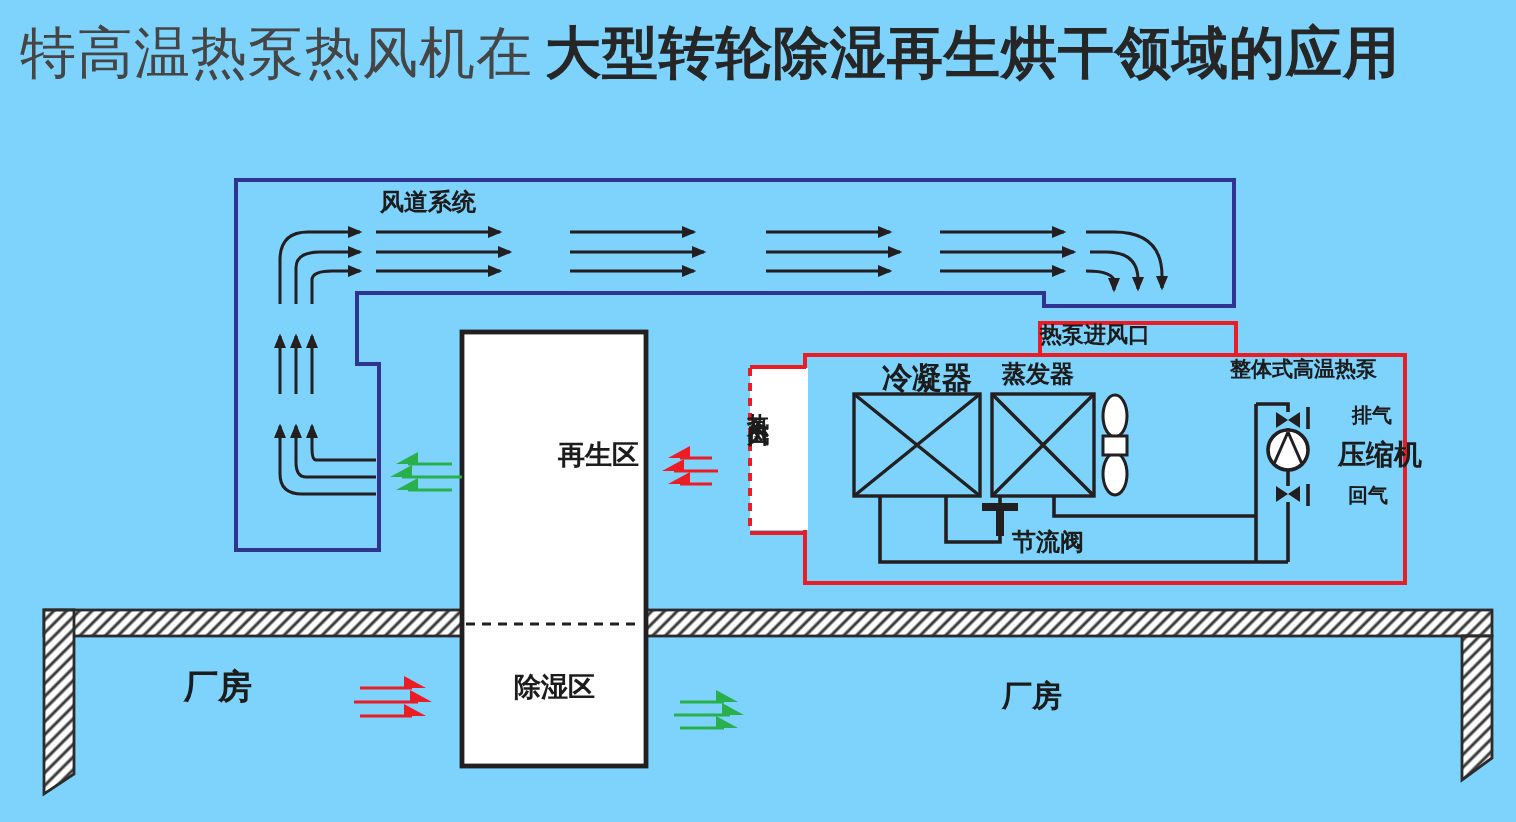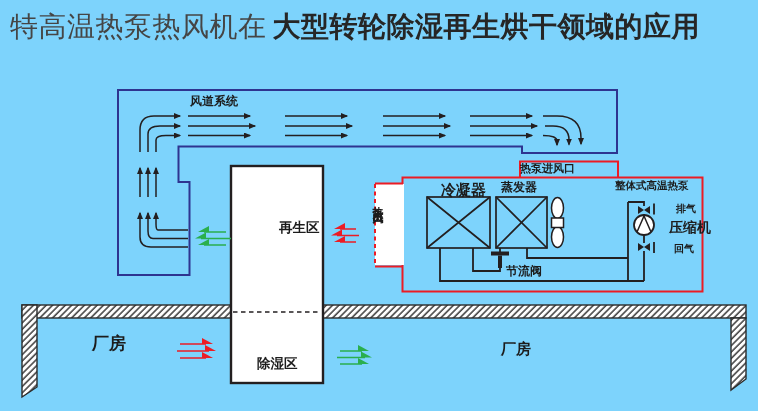--- a/index.html
+++ b/index.html
@@ -194,19 +194,19 @@
     <div class="lbl" style="left:501px;top:181px;font-size:12px;">蒸发器</div>
     <div class="lbl" style="left:506px;top:265px;font-size:12px;">节流阀</div>
     <div class="lbl" style="left:657px;top:203px;font-size:10px;margin-left:19px;">排气</div>
     <div class="lbl" style="left:669px;top:220px;font-size:14px;">压缩机</div>
     <div class="lbl" style="left:674px;top:243px;font-size:10px;">回气</div>
 
     <div class="lbl vert" style="left:372px;top:198px;font-size:11px;">热泵出风口</div>
 
 
     <div class="lbl" style="left:260px;top:221px;font-size:13.5px;margin-left:19px;">再生区</div>
-    <div class="lbl" style="left:257px;top:337px;font-size:13.5px;margin-top:20px;">除湿区</div>
+    <div class="lbl" style="left:257px;top:337px;font-size:13.5px;">除湿区</div>
 
     <div class="lbl" style="left:92px;top:335px;font-size:17px;">厂房</div>
     <div class="lbl" style="left:501px;top:341px;font-size:15px;">厂房</div>
   </div>
 
 </div>
 
 </body></html>

